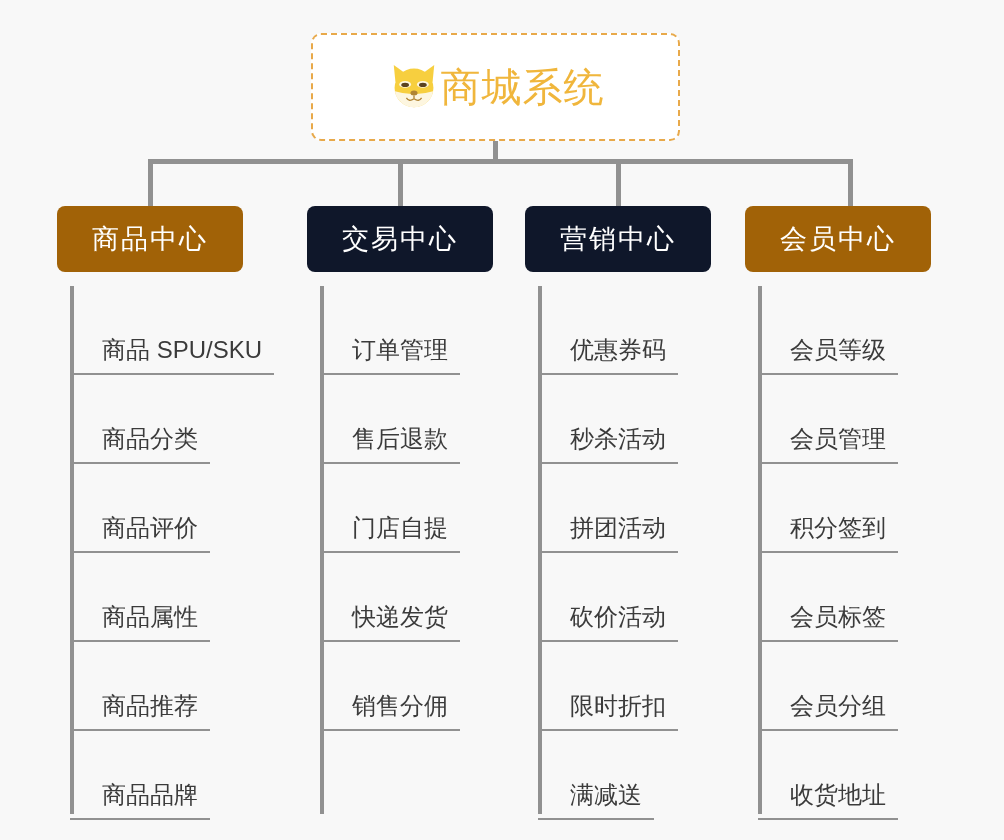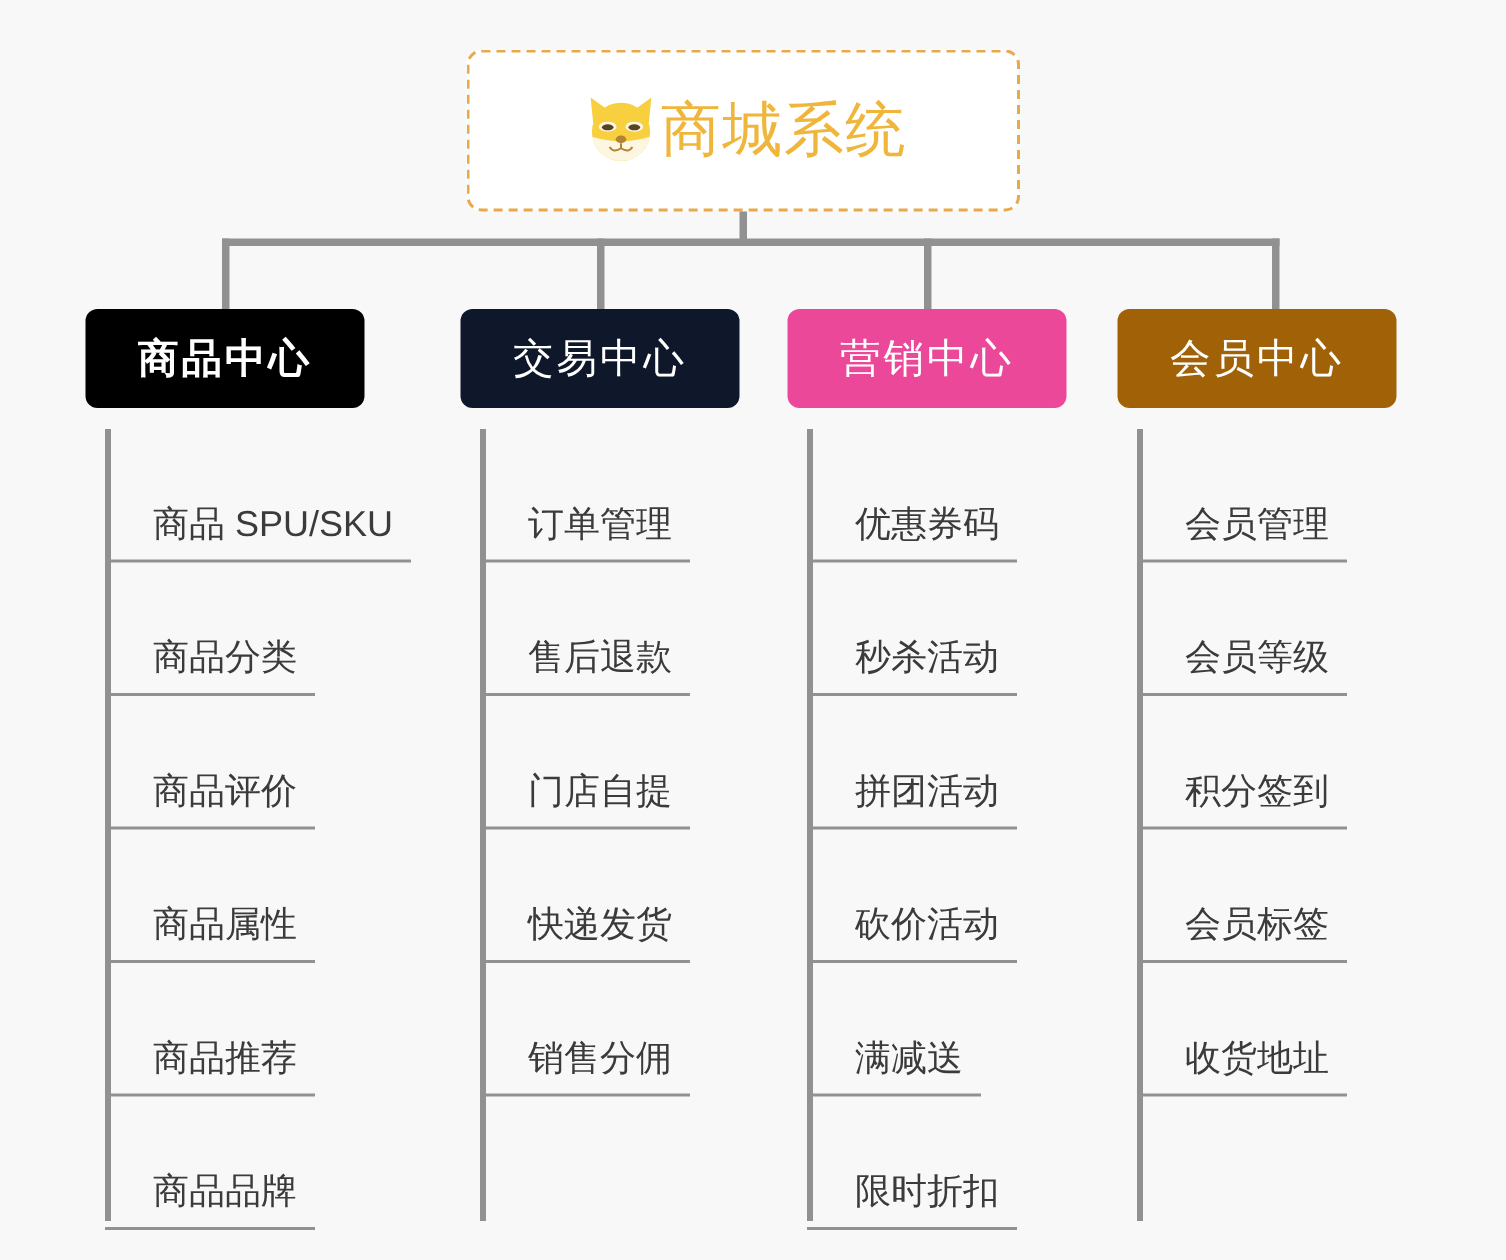--- a/index.html
+++ b/index.html
@@ -133,21 +133,21 @@
   <div class="conn conn-v" style="left:493px; top:141px; height:23px;"></div>
 
   <div class="conn conn-h" style="left:148px; top:159px; width:705px;"></div>
 
   <div class="conn conn-v" style="left:148px; top:159px; height:48px;"></div>
   <div class="conn conn-v" style="left:398px; top:159px; height:48px;"></div>
   <div class="conn conn-v" style="left:616px; top:159px; height:48px;"></div>
   <div class="conn conn-v" style="left:848px; top:159px; height:48px;"></div>
 
   <div class="column" style="left:57px;">
-    <div class="col-header" style="background:#000000;font-weight:bold;">
+    <div class="col-header" style="background:#a16207;">
       <span>商品中心</span>
     </div>
     <div class="col-body">
       <div class="col-spine" style="height:528px;"></div>
       <div class="leaf">
           <span class="leaf-inner">商品 SPU/SKU</span>
         </div>
       <div class="leaf">
           <span class="leaf-inner">商品分类</span>
         </div>
@@ -184,63 +184,66 @@
       <div class="leaf">
           <span class="leaf-inner">快递发货</span>
         </div>
       <div class="leaf">
           <span class="leaf-inner">销售分佣</span>
         </div>
     </div>
   </div>
 
   <div class="column" style="left:525px;">
-    <div class="col-header" style="background:#ec4899;">
+    <div class="col-header" style="background:#0f172a;">
       <span>营销中心</span>
     </div>
     <div class="col-body">
       <div class="col-spine" style="height:528px;"></div>
       <div class="leaf">
           <span class="leaf-inner">优惠券码</span>
         </div>
       <div class="leaf">
           <span class="leaf-inner">秒杀活动</span>
         </div>
       <div class="leaf">
           <span class="leaf-inner">拼团活动</span>
         </div>
       <div class="leaf">
           <span class="leaf-inner">砍价活动</span>
         </div>
       <div class="leaf">
+          <span class="leaf-inner">限时折扣</span>
+        </div>
+      <div class="leaf">
           <span class="leaf-inner">满减送</span>
-        </div>
-      <div class="leaf">
-          <span class="leaf-inner">限时折扣</span>
         </div>
     </div>
   </div>
 
   <div class="column" style="left:745px;">
     <div class="col-header" style="background:#a16207;">
       <span>会员中心</span>
     </div>
     <div class="col-body">
       <div class="col-spine" style="height:528px;"></div>
       <div class="leaf">
+          <span class="leaf-inner">会员等级</span>
+        </div>
+      <div class="leaf">
           <span class="leaf-inner">会员管理</span>
         </div>
       <div class="leaf">
-          <span class="leaf-inner">会员等级</span>
-        </div>
-      <div class="leaf">
           <span class="leaf-inner">积分签到</span>
         </div>
       <div class="leaf">
           <span class="leaf-inner">会员标签</span>
         </div>
       <div class="leaf">
+          <span class="leaf-inner">会员分组</span>
+        </div>
+      <div class="leaf">
           <span class="leaf-inner">收货地址</span>
         </div>
     </div>
   </div>
 
 </div>
 
 </body></html>

